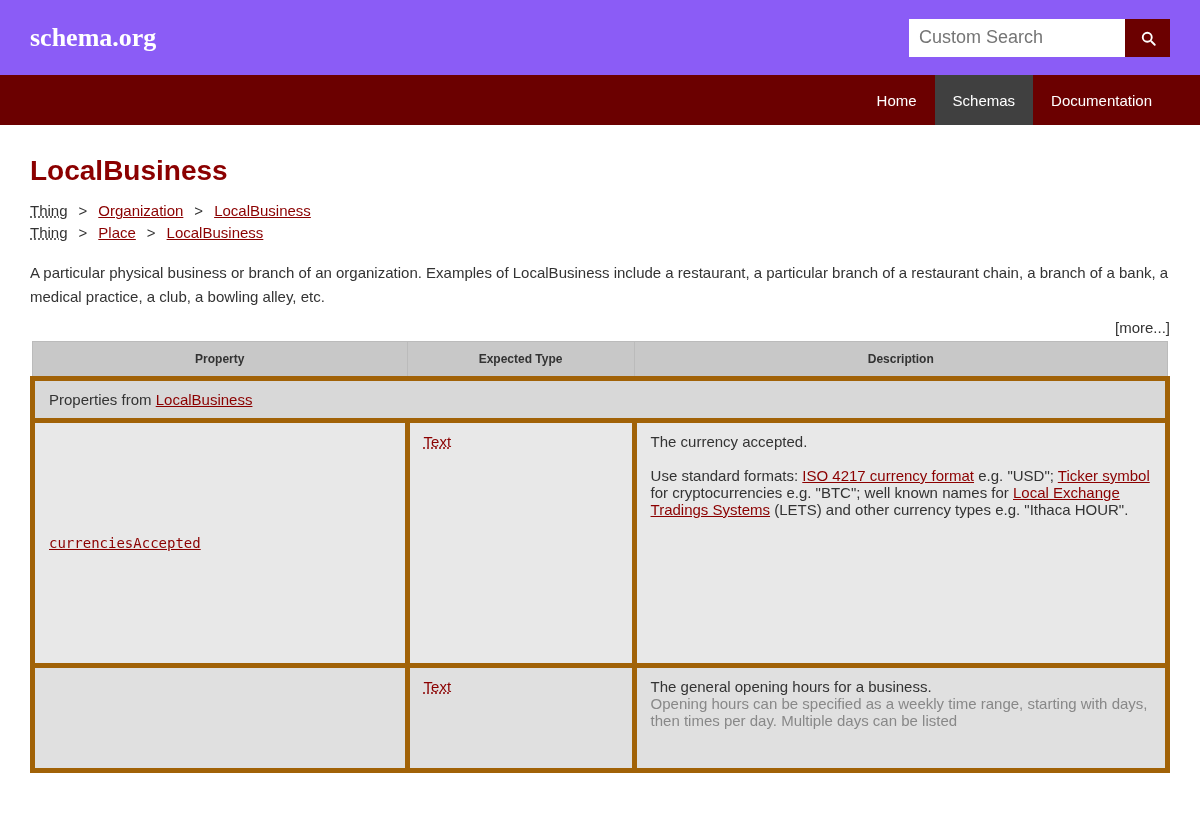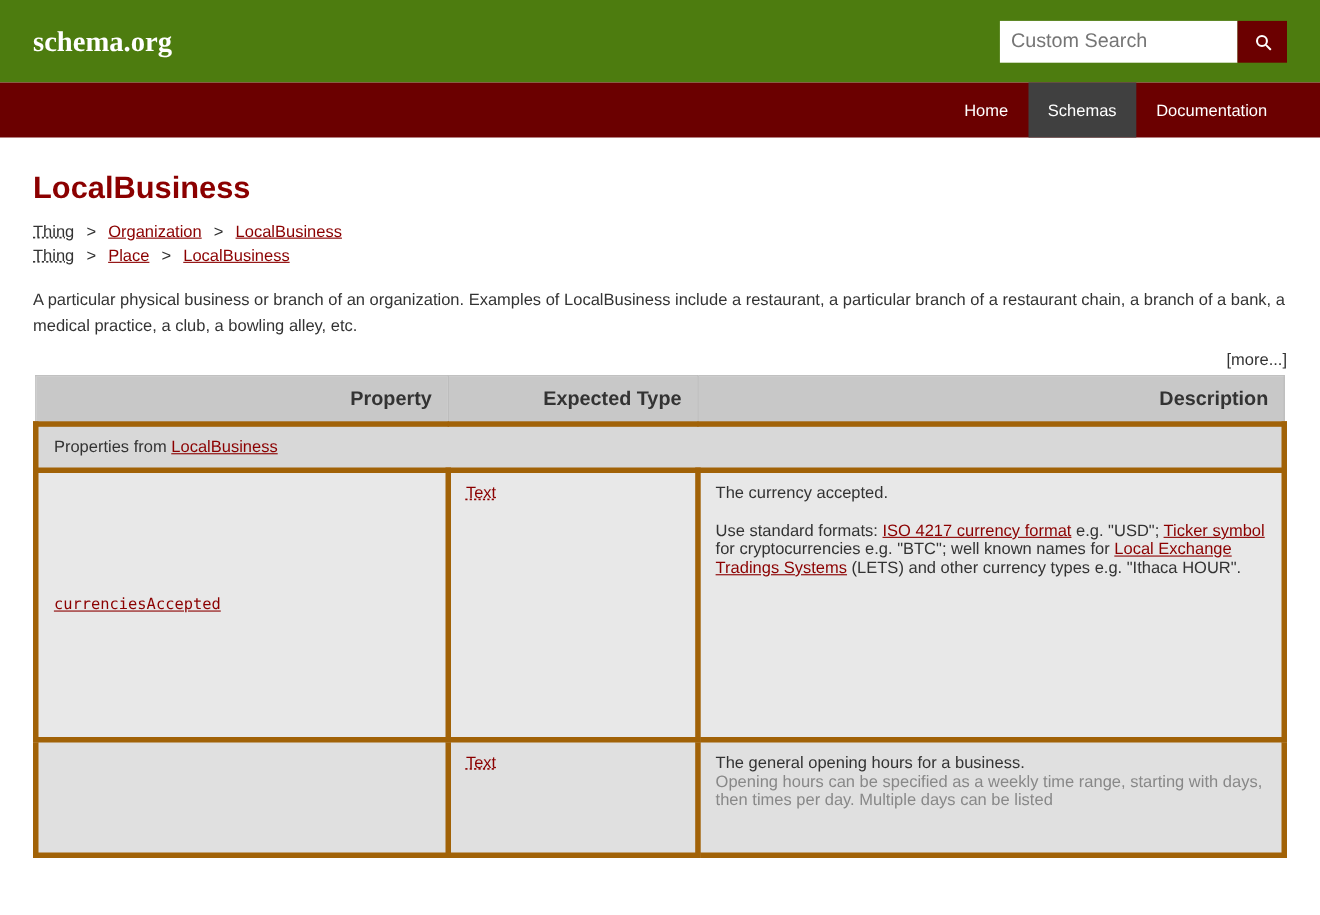--- a/index.html
+++ b/index.html
@@ -1,20 +1,20 @@
 <!DOCTYPE html>
 <html><head>
   <meta charset="utf-8">
   <style>
     * { margin: 0; padding: 0; box-sizing: border-box; }
     body { font-family: Georgia, 'Times New Roman', serif; font-size: 16px; color: #333; background: #fff; }
 
     
     #header {
-      background-color: #4d7c0f;
+      background-color: #8b5cf6;
       padding: 0 30px;
       display: flex;
       align-items: center;
       justify-content: space-between;
       height: 75px;
     }
     #site-title {
       color: #fff;
       font-size: 26px;
       font-weight: bold;
@@ -132,23 +132,23 @@
     
     #properties-table {
       width: 100%;
       border-collapse: collapse;
       border: 1px solid #bbb;
       margin-bottom: 0;
     }
     #properties-table th {
       background-color: #c8c8c8;
       padding: 10px 14px;
-      text-align: right;
-      font-family: Arial, sans-serif;
-      font-size: 18px;
+      text-align: center;
+      font-family: Arial, sans-serif;
+      font-size: 12px;
       font-weight: bold;
       color: #333;
       border: 1px solid #bbb;
     }
     .section-header td {
       background-color: #d8d8d8;
       padding: 10px 14px;
       font-family: Arial, sans-serif;
       font-size: 15px;
       color: #333;

